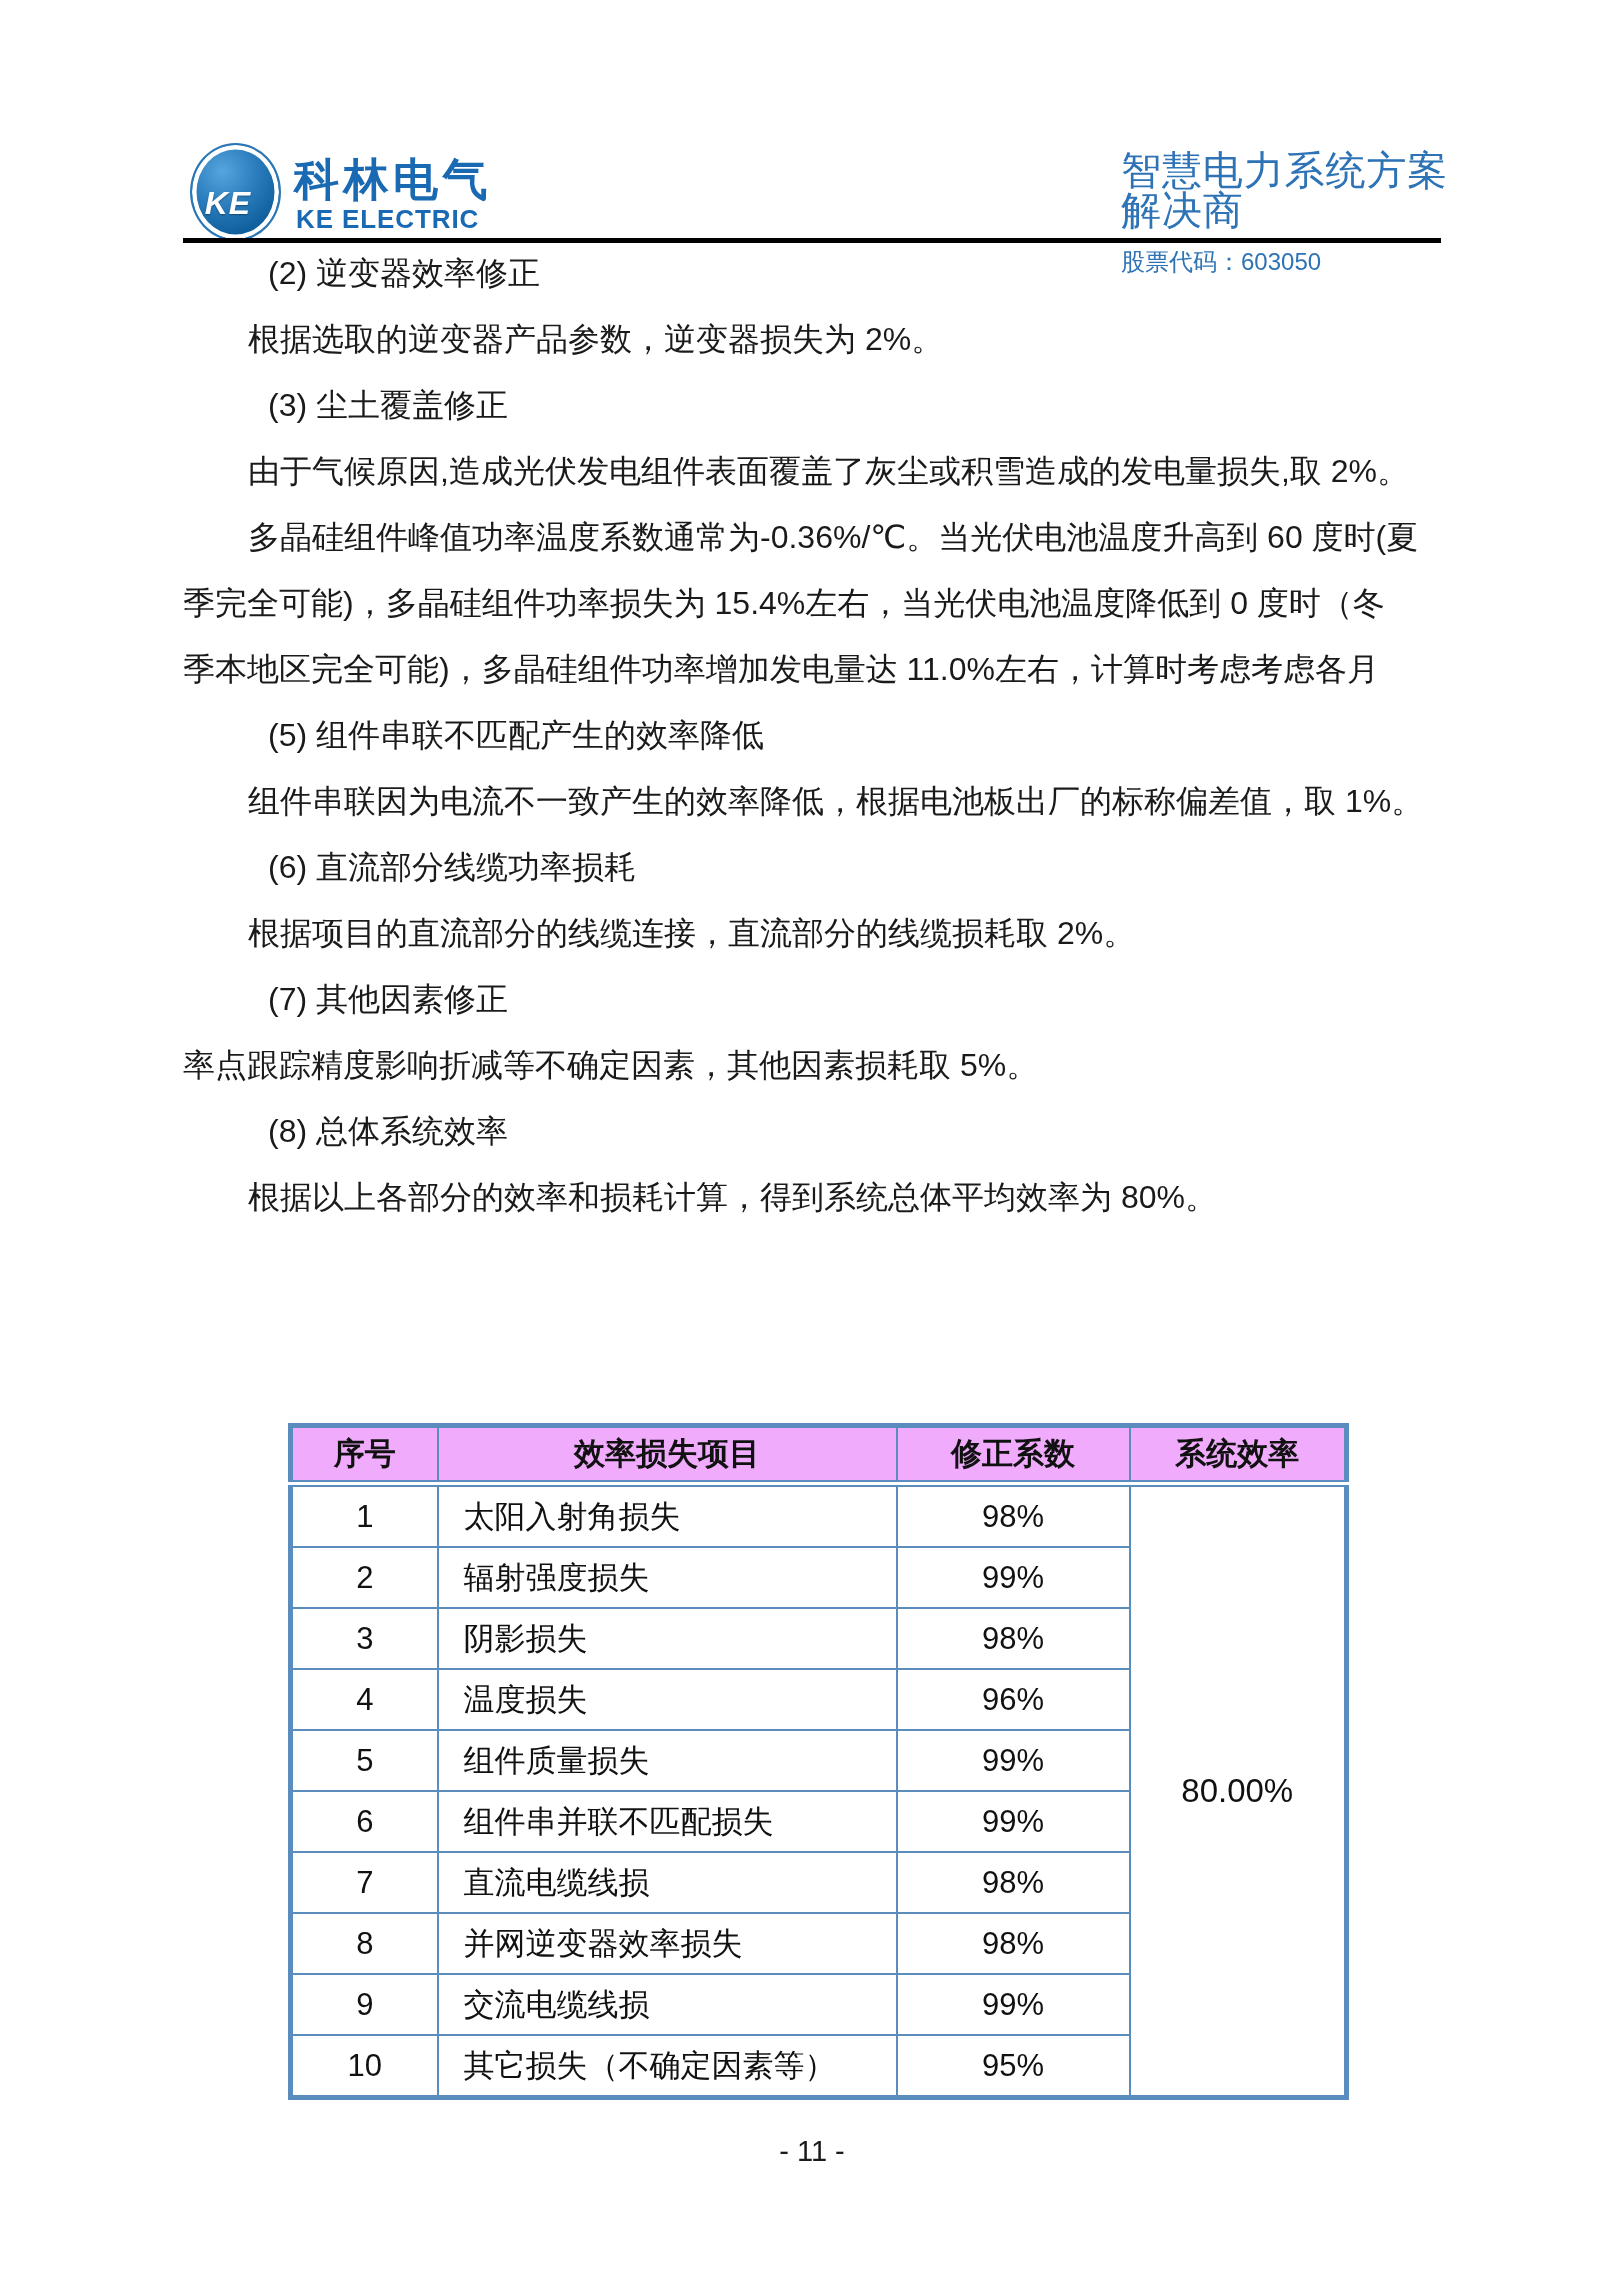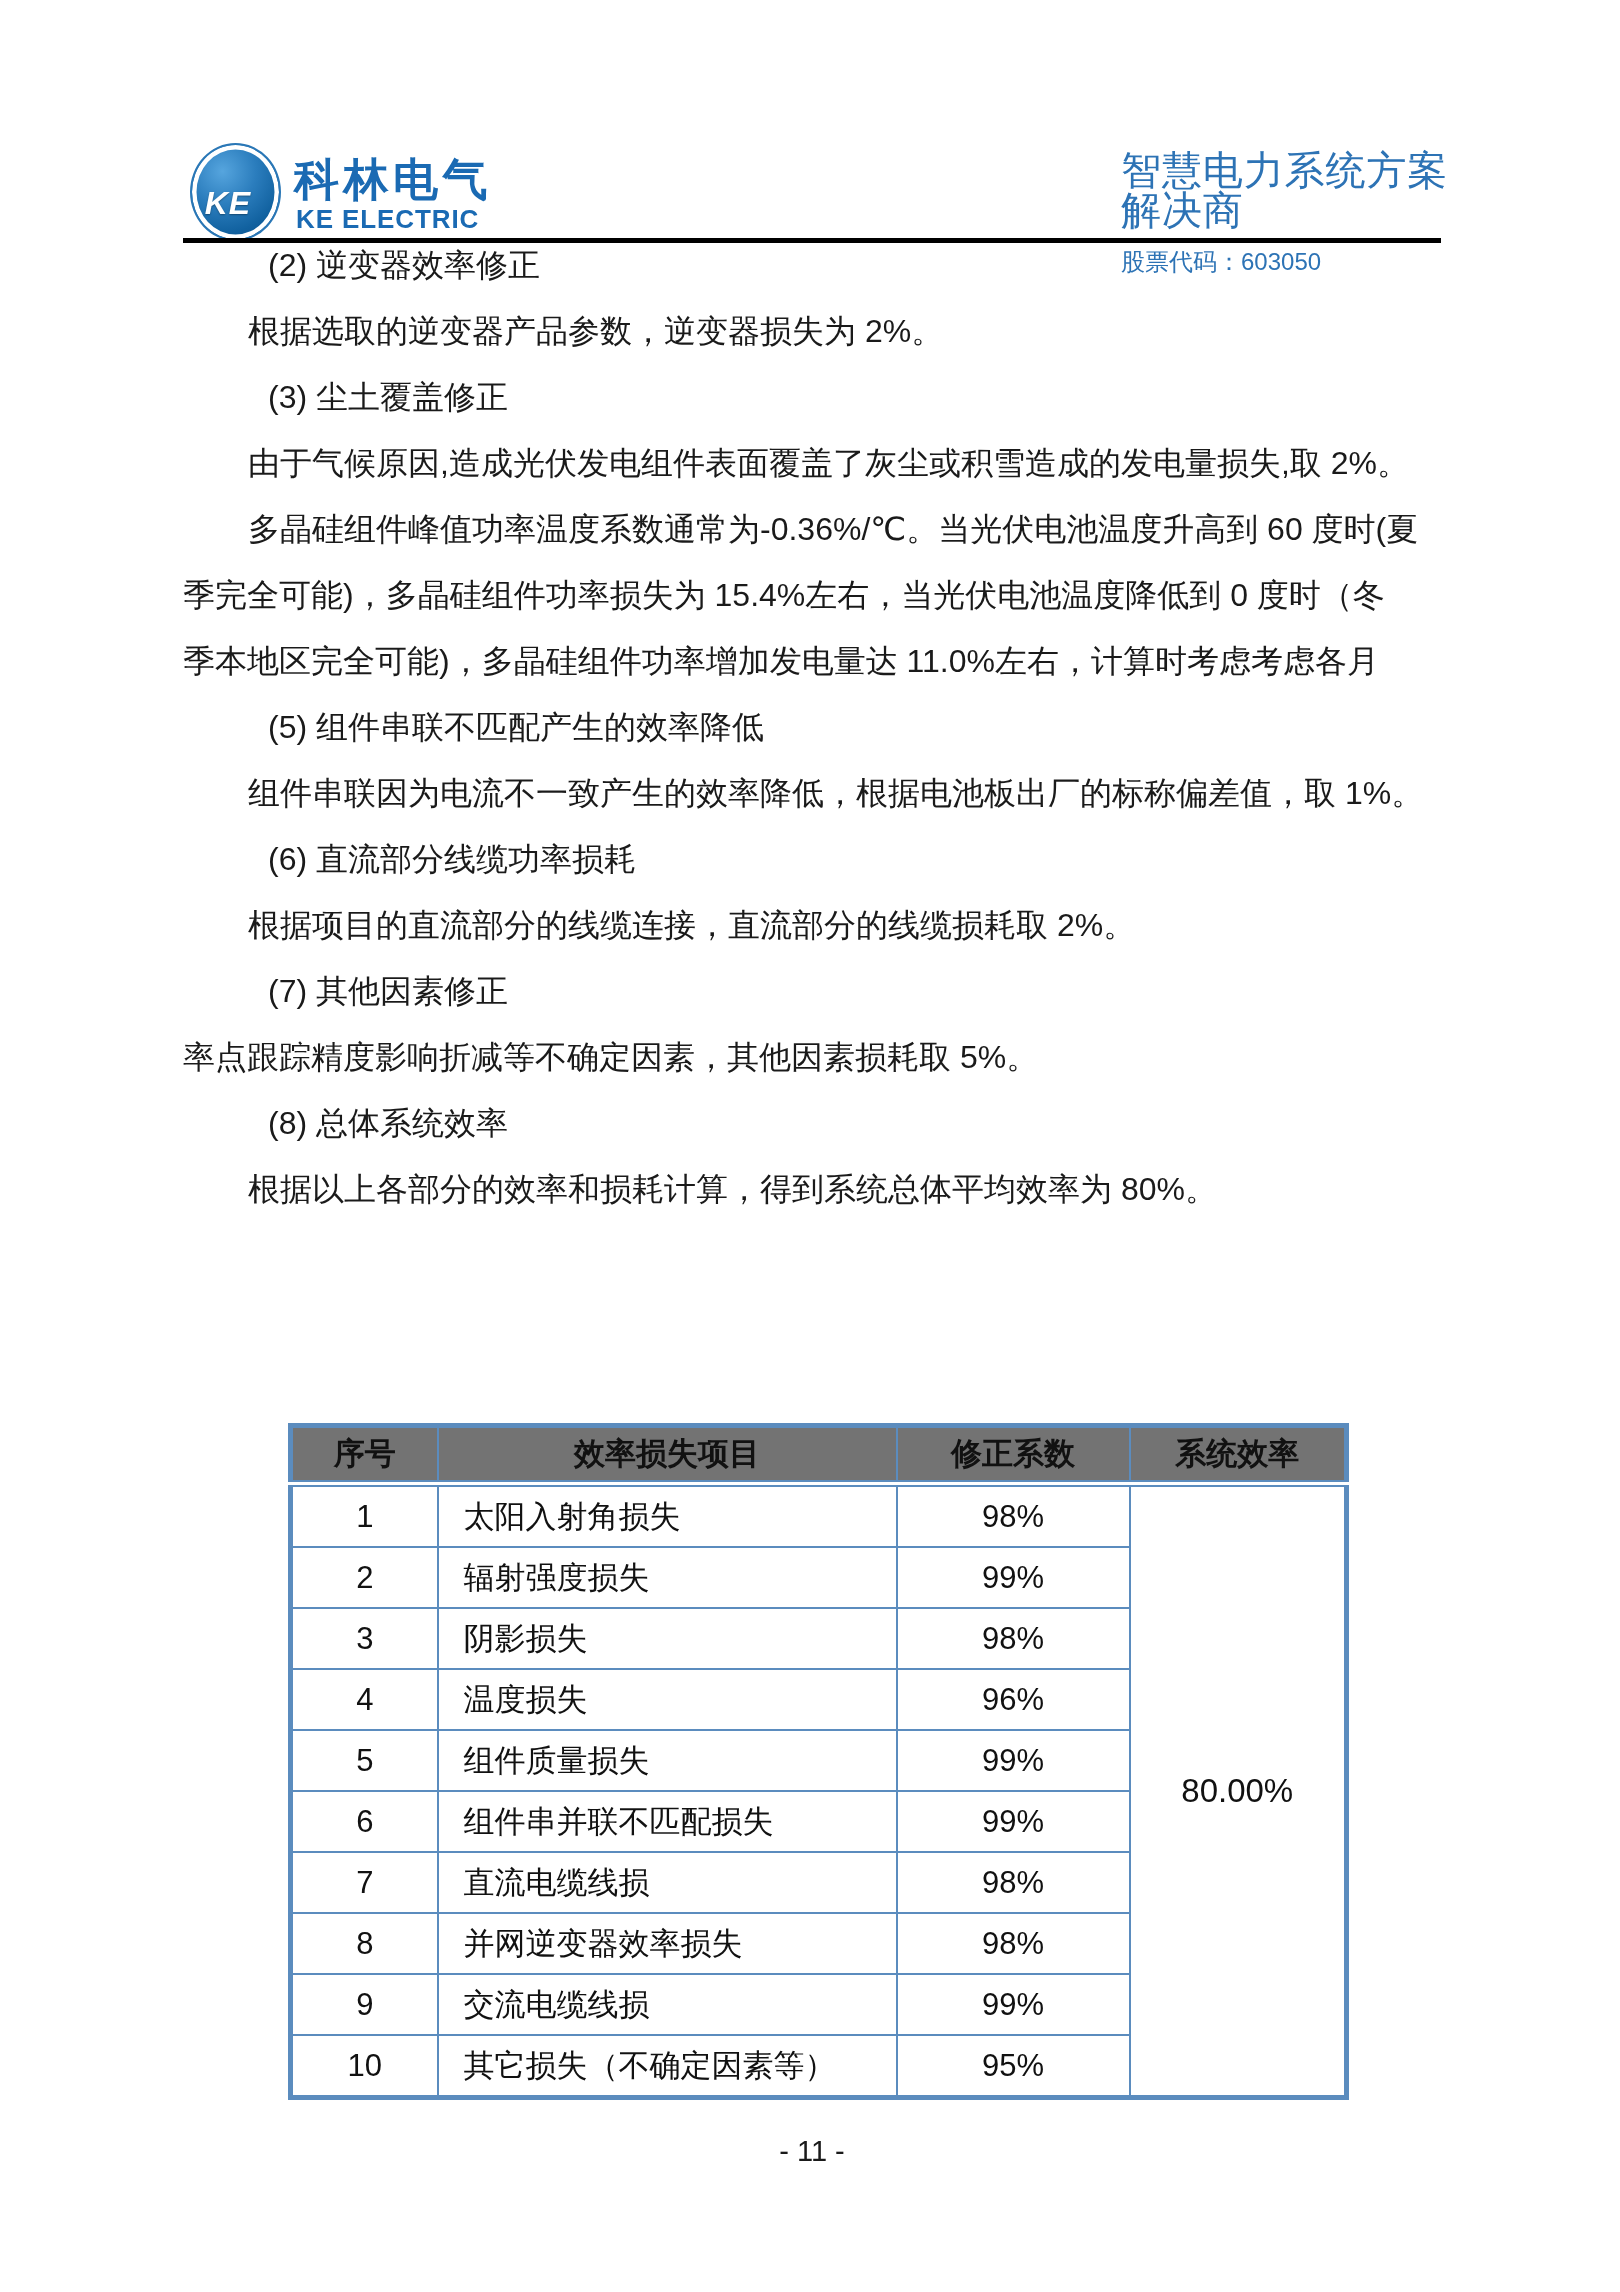--- a/index.html
+++ b/index.html
@@ -43,21 +43,21 @@
   }
   .tagline{font-size:40px;line-height:1;letter-spacing:0.9px;}
   .stock-code{font-size:24px;line-height:1;margin-top:19.6px;}
   .header-rule{
     position:absolute;left:183px;top:238px;width:1258px;height:4.5px;
     background:#000000;
   }
 
   
   .body-text{
-    position:absolute;left:183px;top:232px;width:1258px;
+    position:absolute;left:183px;top:240px;width:1258px;
     font-size:32px;
   }
   .line{height:66px;line-height:66px;white-space:nowrap;}
   .line.heading{padding-left:85px;}
   .line.para{padding-left:65px;}
   .line.cont{padding-left:0;}
 
   
   .loss-table{
     position:absolute;left:288px;top:1423px;
@@ -65,21 +65,21 @@
     width:1056px;
     border:5.3px solid #5b8cbe;
     font-size:31px;color:#111;
   }
   .loss-table th,.loss-table td{
     border:2.7px solid #5b8cbe;
     padding:0;
     overflow:hidden;
   }
   .loss-table th{
-    background:#737373;
+    background:#f0abfc;
     height:52px;
     font-weight:bold;
     border-bottom:7.1px double #5b8cbe;
     text-align:center;
   }
   .loss-table td{height:59px;text-align:center;background:#ffffff;}
   .loss-table td.item{text-align:left;padding-left:25px;}
   .loss-table td.sys-eff{font-size:33px;}
 
   

